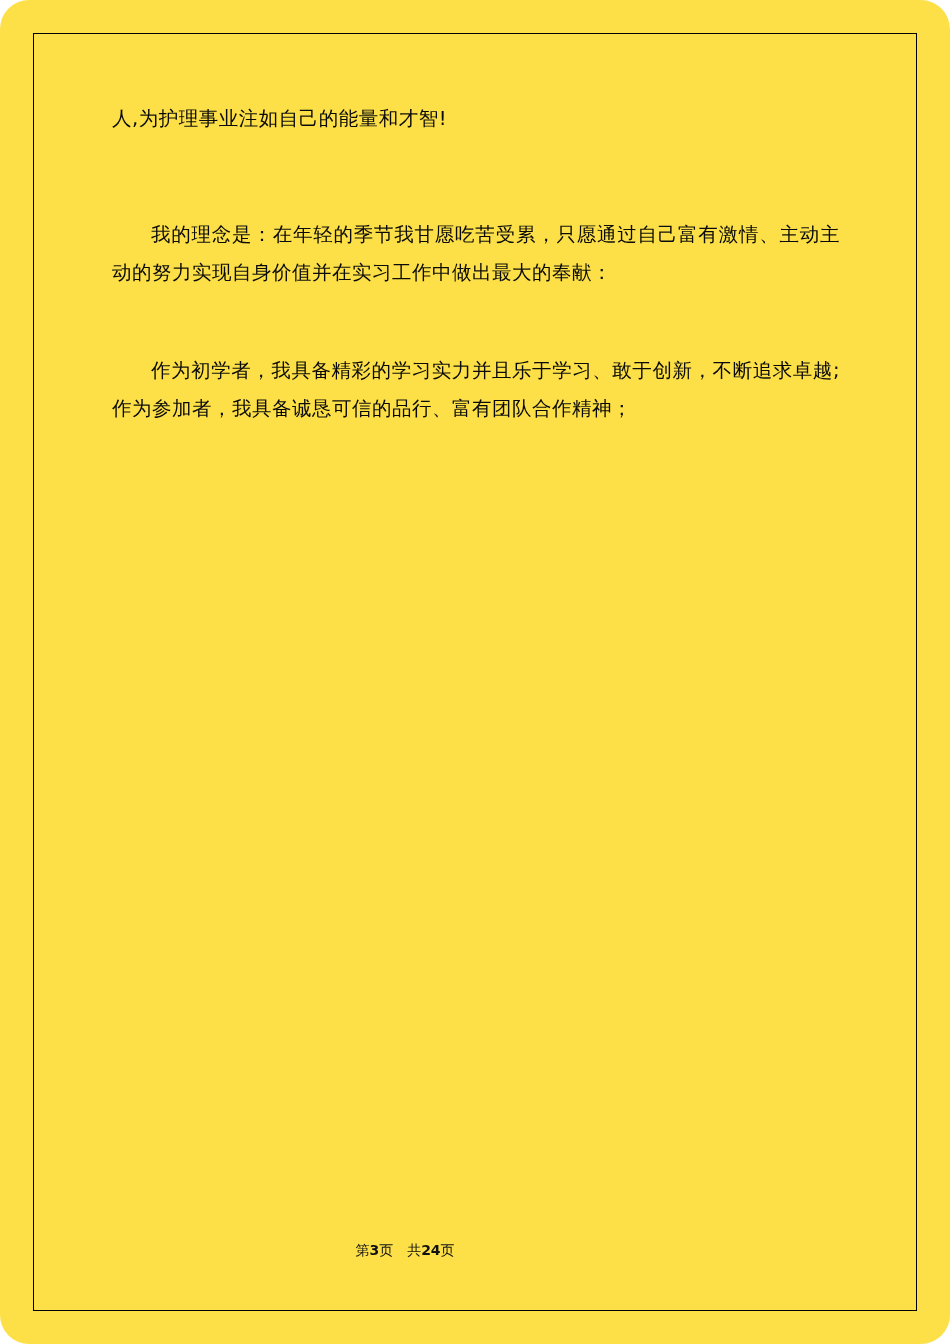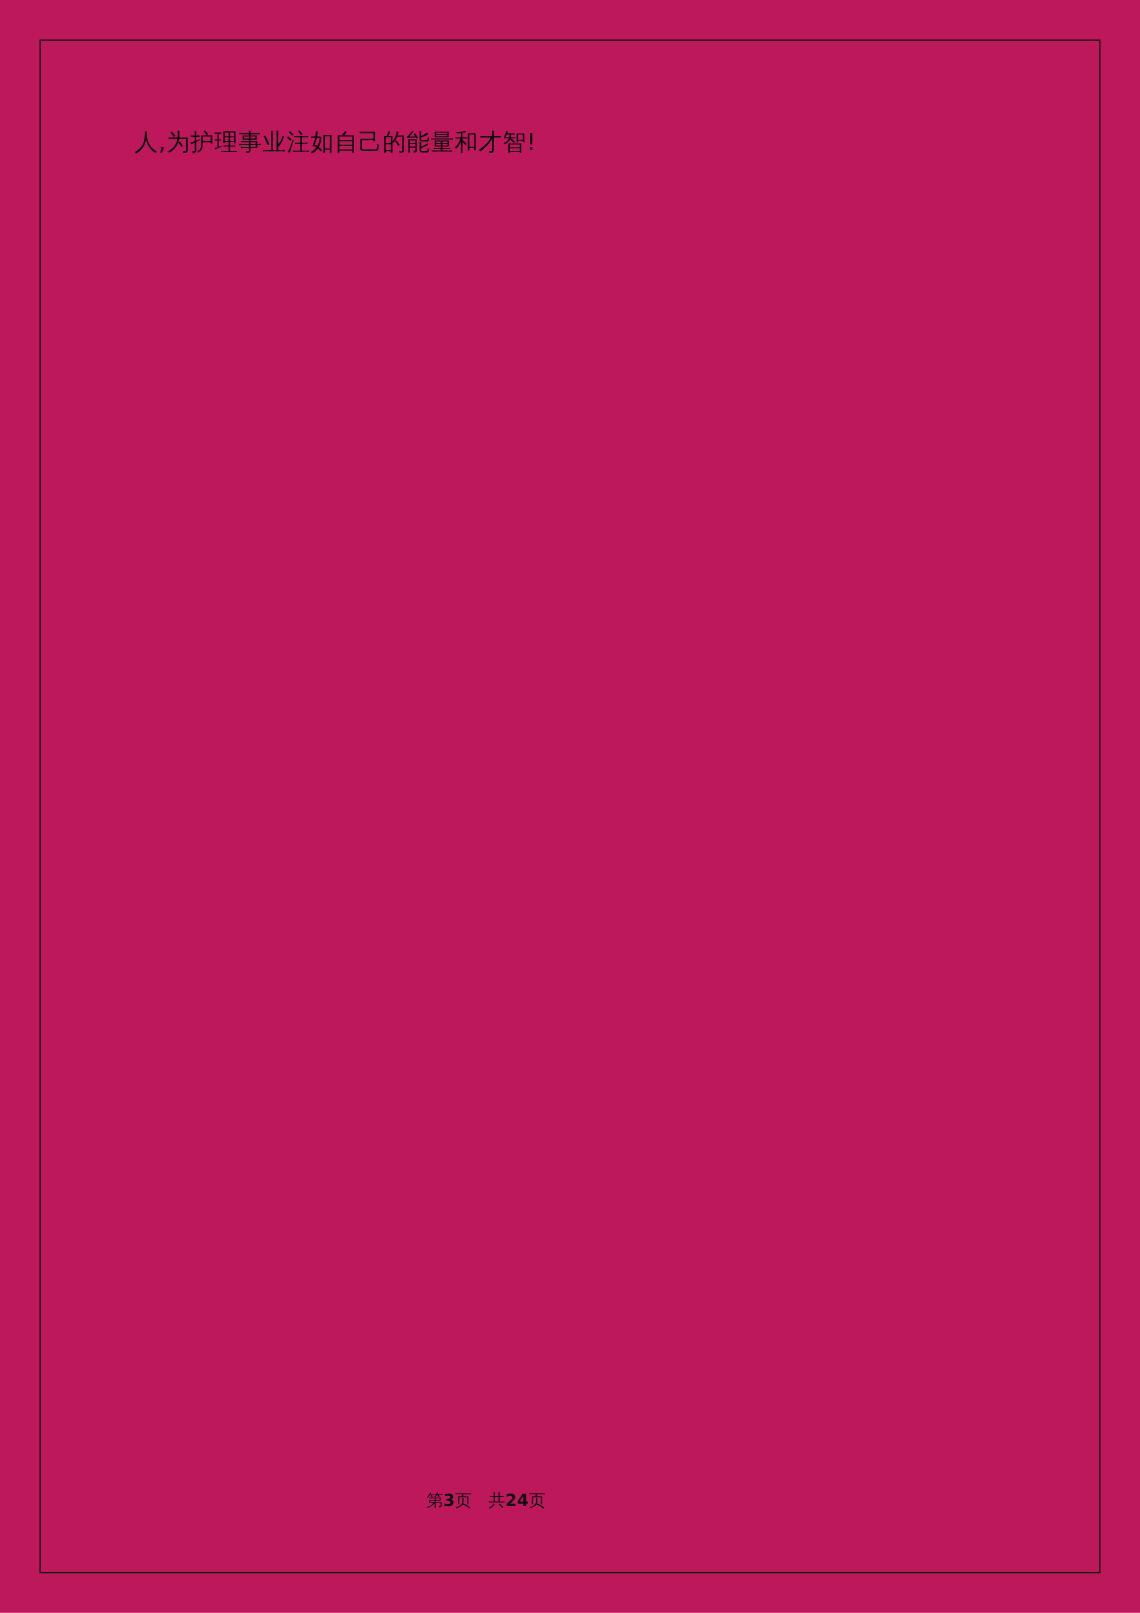--- a/index.html
+++ b/index.html
@@ -11,22 +11,23 @@
     width: 950px;
     height: 1344px;
     font-family: "Liberation Serif", "DejaVu Serif", serif;
     color: #000000;
     overflow: hidden;
   }
   .page {
     position: relative;
     width: 950px;
     height: 1344px;
-    background: #be185d;
+    background: #fde047;
     box-sizing: border-box;
+    border-radius: 29px;
   }
   .page-border {
     position: absolute;
     left: 33px;
     top: 33px;
     width: 884px;
     height: 1278px;
     border: 1px solid #000000;
     box-sizing: border-box;
     pointer-events: none;
@@ -75,18 +76,20 @@
   }
 </style>
 </head>
 <body>
 
 <div class="page">
   <div class="page-border"></div>
 
   <div class="content">
     <p class="para first">人,为护理事业注如自己的能量和才智!</p>
+    <p class="para indent">我的理念是：在年轻的季节我甘愿吃苦受累，只愿通过自己富有激情、主动主动的努力实现自身价值并在实习工作中做出最大的奉献：</p>
+    <p class="para indent">作为初学者，我具备精彩的学习实力并且乐于学习、敢于创新，不断追求卓越;作为参加者，我具备诚恳可信的品行、富有团队合作精神；</p>
   </div>
 
   <div class="footer">
     <span>第</span><span class="num">3</span><span>页</span><span class="gap"></span><span>共</span><span class="num">24</span><span>页</span>
   </div>
 </div>
 
 </body></html>

